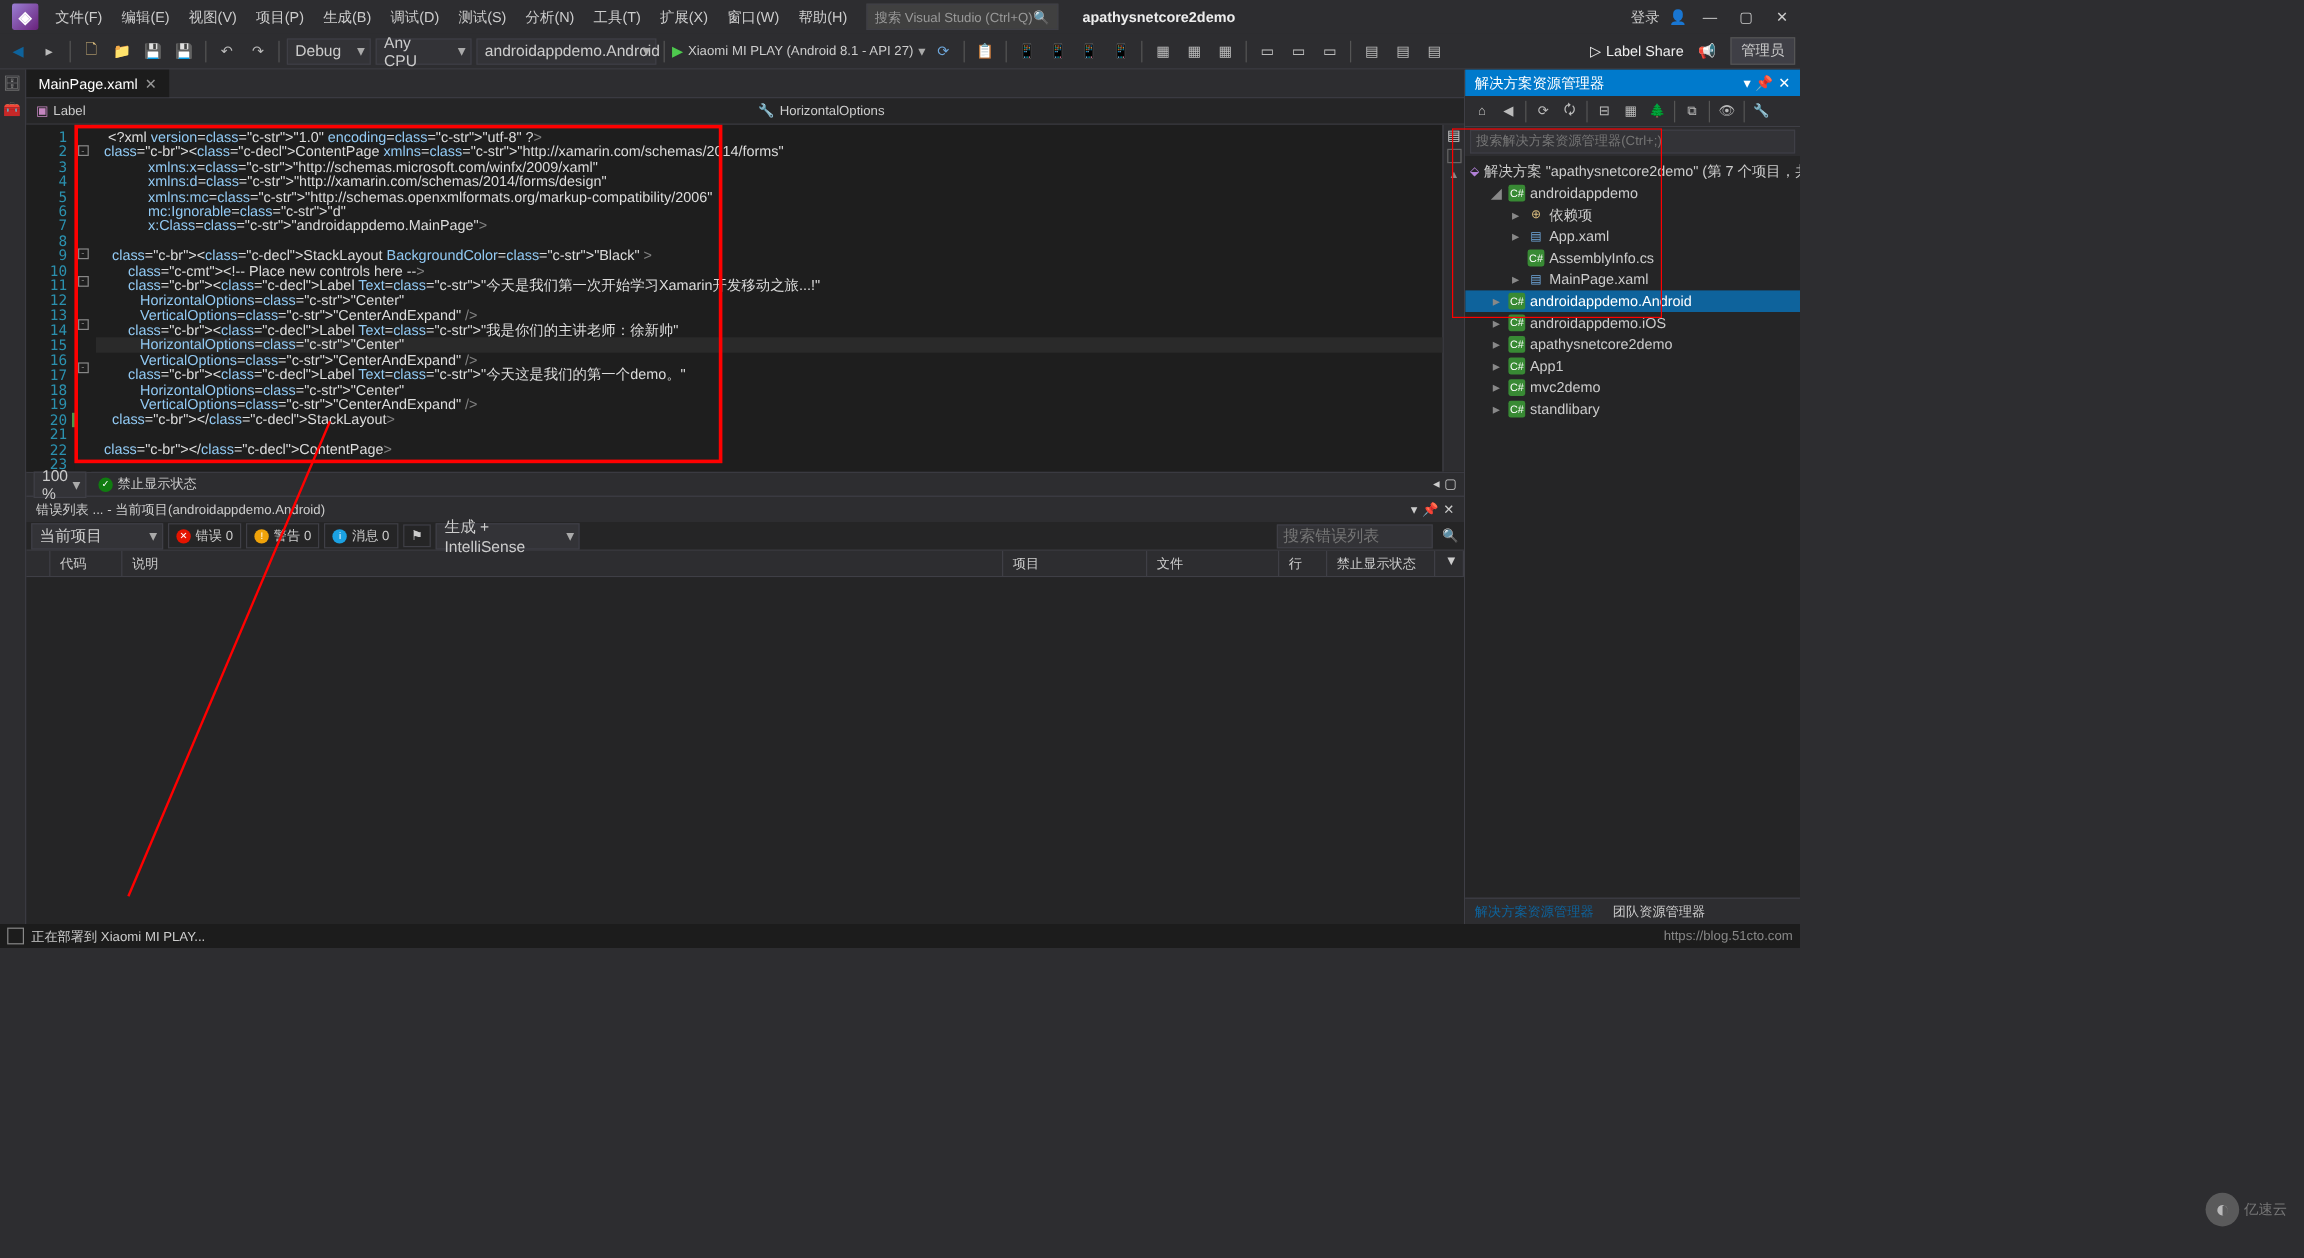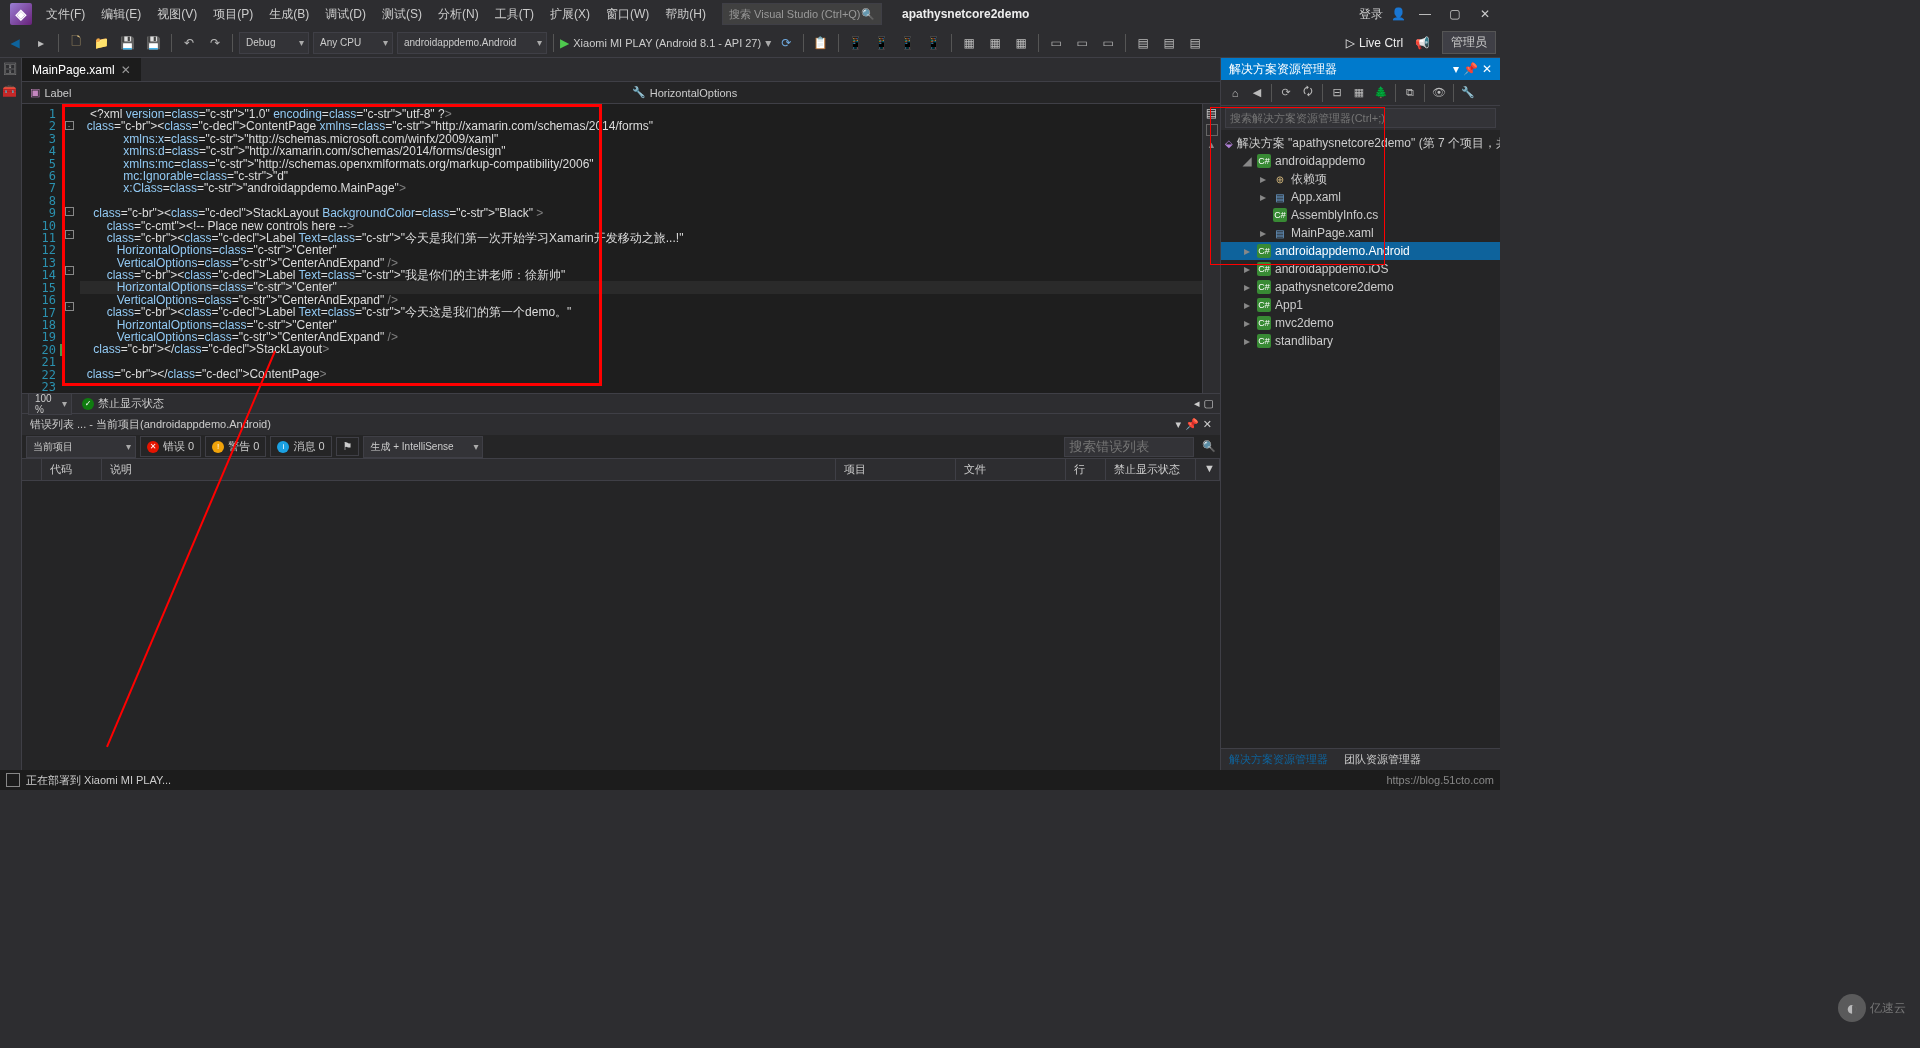--- a/index.html
+++ b/index.html
@@ -10,21 +10,21 @@
 .menu-item{padding:4px 8px;color:#ccc;cursor:pointer}
 .search-box{margin-left:8px;width:160px;height:22px;background:#404040;border:1px solid #3f3f46;color:#999;padding:2px 6px;font-size:11px;display:flex;align-items:center}
 .search-box .glass{margin-left:auto;color:#aaa}
 .project-name{margin-left:20px;color:#eee;font-weight:bold}
 .tb-right{margin-left:auto;display:flex;align-items:center;gap:8px}
 .tb-right .login{color:#ccc}
 .win-btn{width:22px;text-align:center;color:#ccc}
 .toolbar{height:30px;background:#2d2d30;border-bottom:1px solid #3f3f46;display:flex;align-items:center;padding:0 4px;gap:4px}
 .tb-btn{width:22px;height:22px;display:flex;align-items:center;justify-content:center;color:#bbb;cursor:pointer}
 .tb-btn.blue{color:#0e639c}
-.tb-dd{height:22px;background:#333337;border:1px solid #3f3f46;color:#ccc;padding:0 20px 0 6px;font-size:10px;display:flex;align-items:center;position:relative}
+.tb-dd{height:22px;background:#333337;border:1px solid #3f3f46;color:#ccc;padding:0 20px 0 6px;font-size:13px;display:flex;align-items:center;position:relative}
 .tb-dd::after{content:"▾";position:absolute;right:4px;color:#aaa}
 .tb-sep{width:1px;height:18px;background:#555;margin:0 2px}
 .play{display:flex;align-items:center;gap:4px;color:#4ec94e}
 .play-txt{color:#ccc;font-size:11px}
 .live-share{color:#eee;margin-left:auto;display:flex;align-items:center;gap:4px}
 .admin{margin-left:8px;background:#3f3f46;border:1px solid #555;padding:2px 8px;color:#ccc}
 
 .body{display:flex;height:calc(100% - 78px)}
 .left-gutter{width:22px;background:#2d2d30;border-right:1px solid #3f3f46;display:flex;flex-direction:column;align-items:center;padding-top:4px;gap:6px}
 .left-gutter .glyph{width:16px;height:16px;color:#888}
@@ -164,21 +164,21 @@
   <span class="tb-sep"></span>
   <span class="tb-btn">▭</span>
   <span class="tb-btn">▭</span>
   <span class="tb-btn">▭</span>
   <span class="tb-sep"></span>
   <span class="tb-btn">▤</span>
   <span class="tb-btn">▤</span>
   <span class="tb-btn">▤</span>
   <div class="live-share">
     <span>▷</span>
-    <span>Live Ctrl</span>
+    <span>Label Share</span>
     <span style="margin-left:8px">📢</span>
   </div>
   <div class="admin">管理员</div>
 </div>
 
 <div class="body">
   <div class="left-gutter">
     <span class="glyph">🗄</span>
     <span class="glyph">🧰</span>
   </div>

